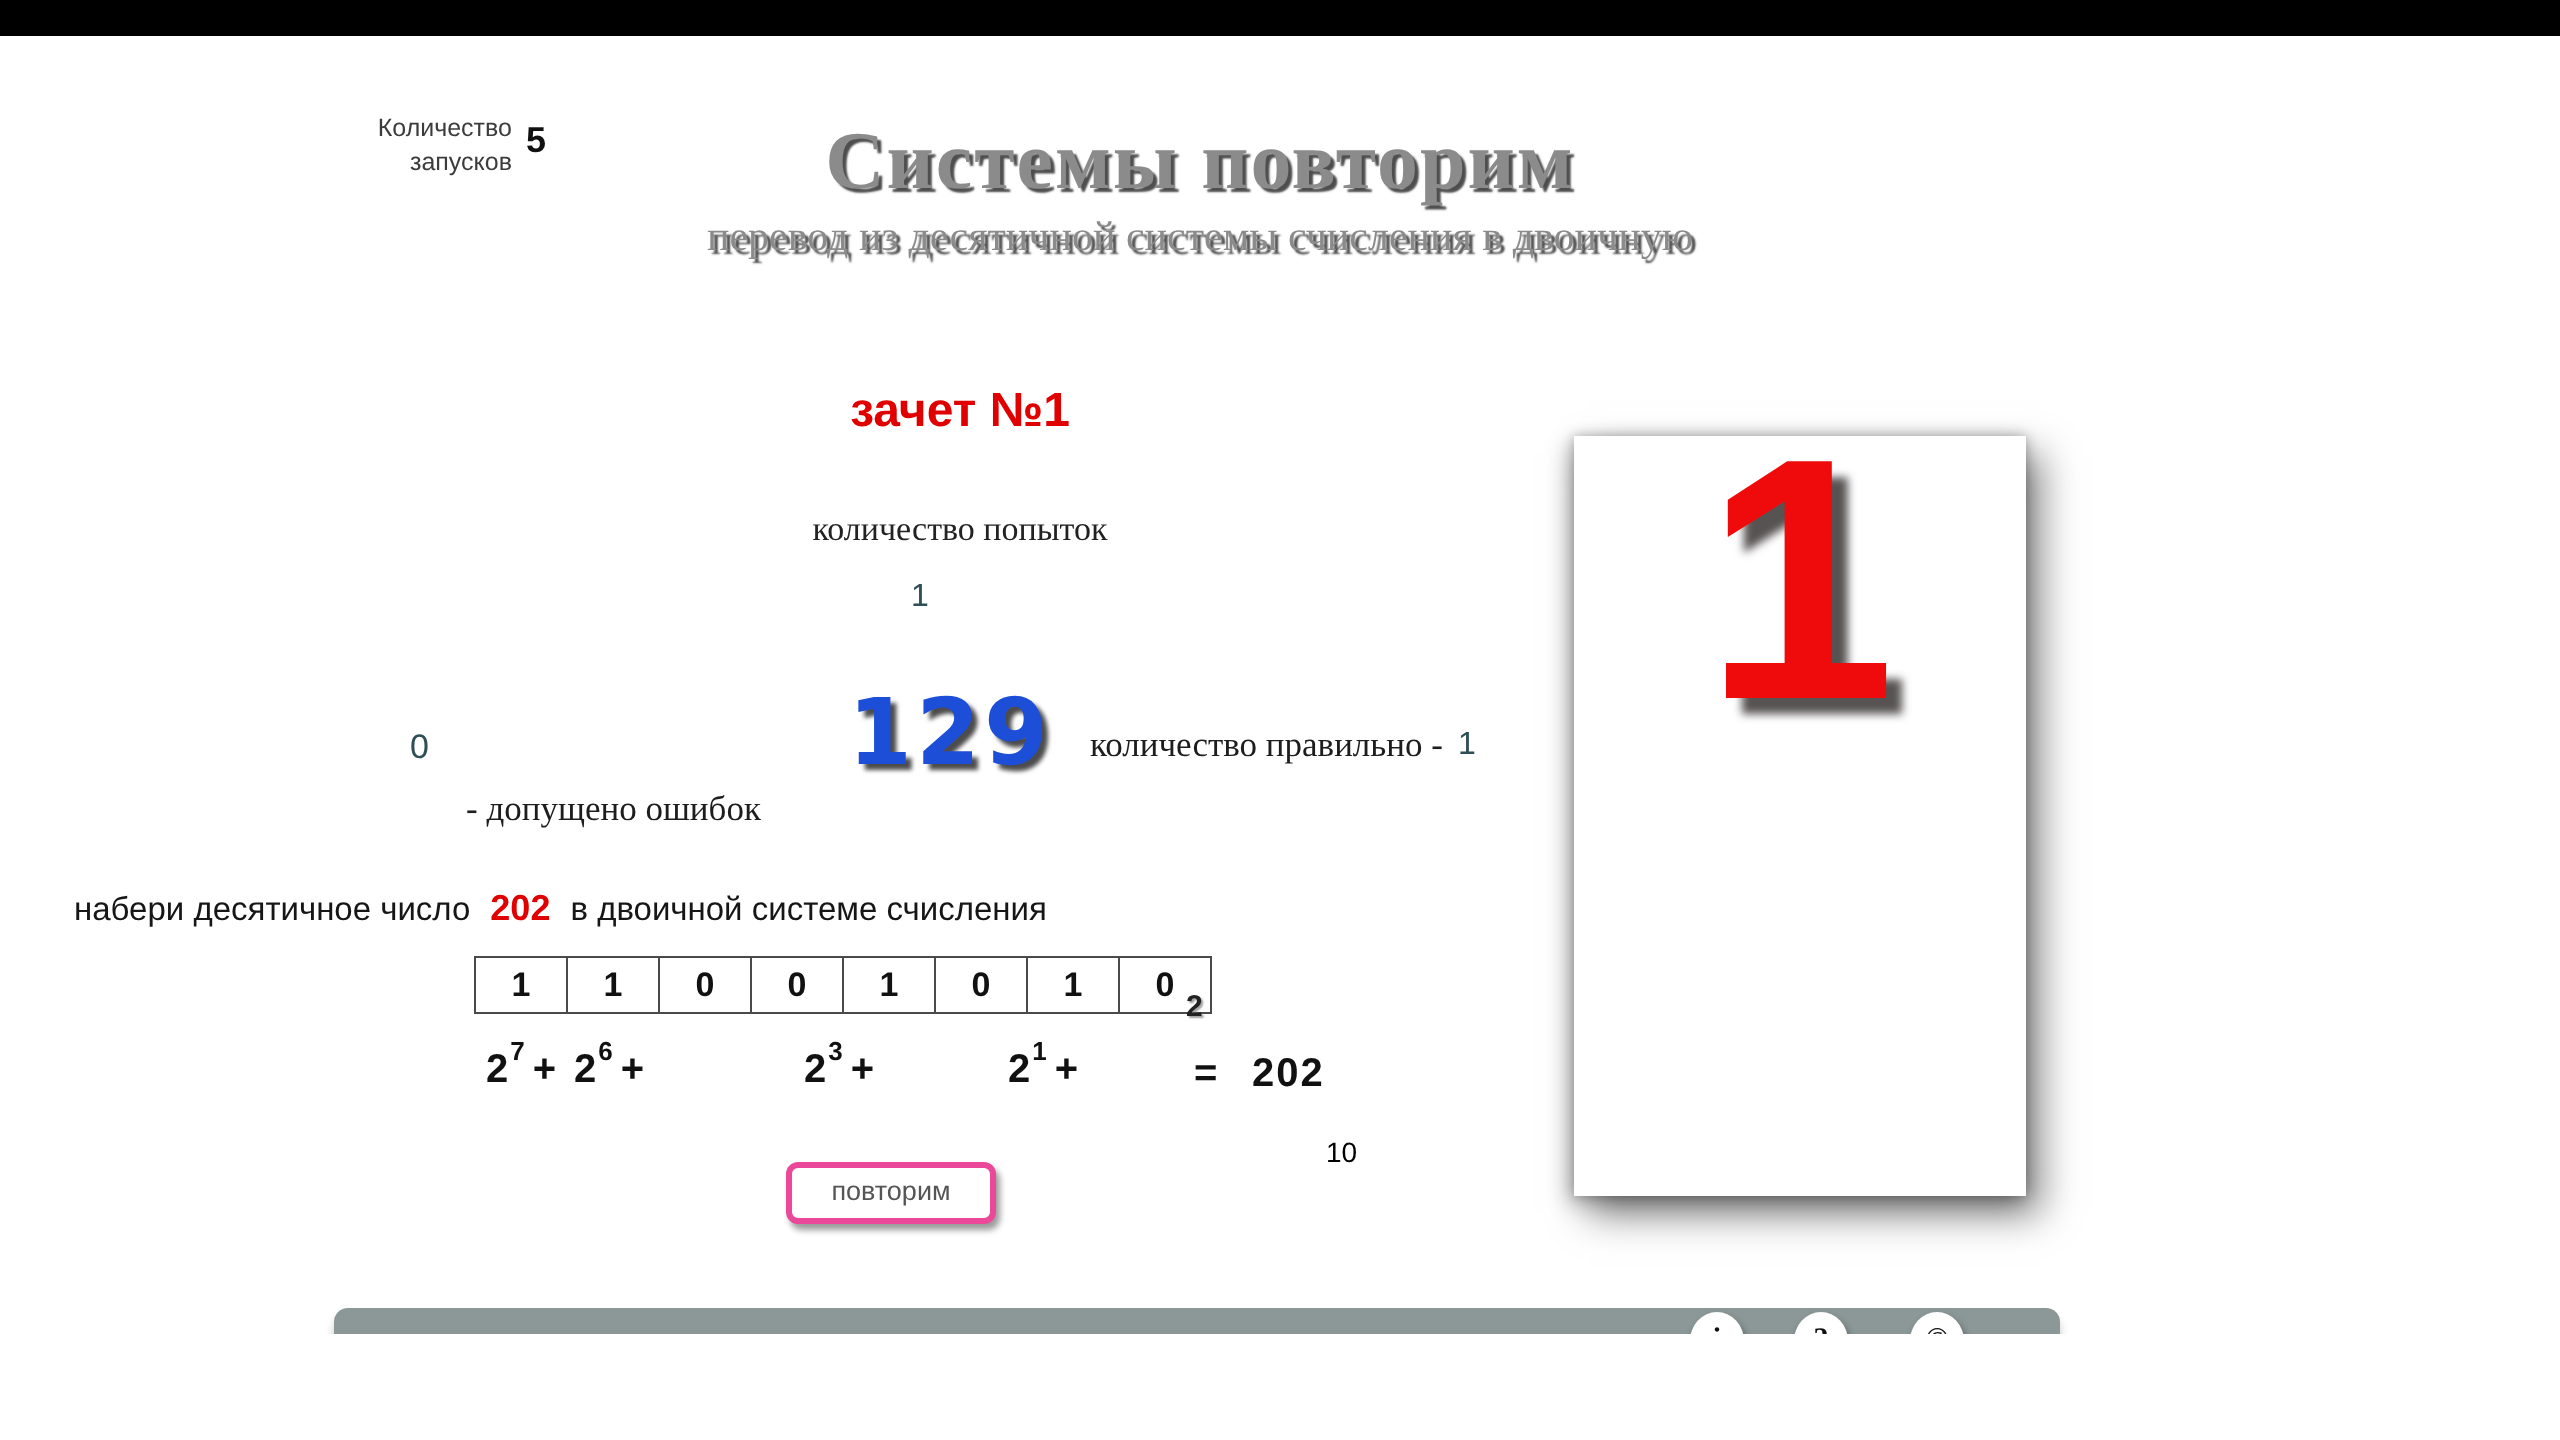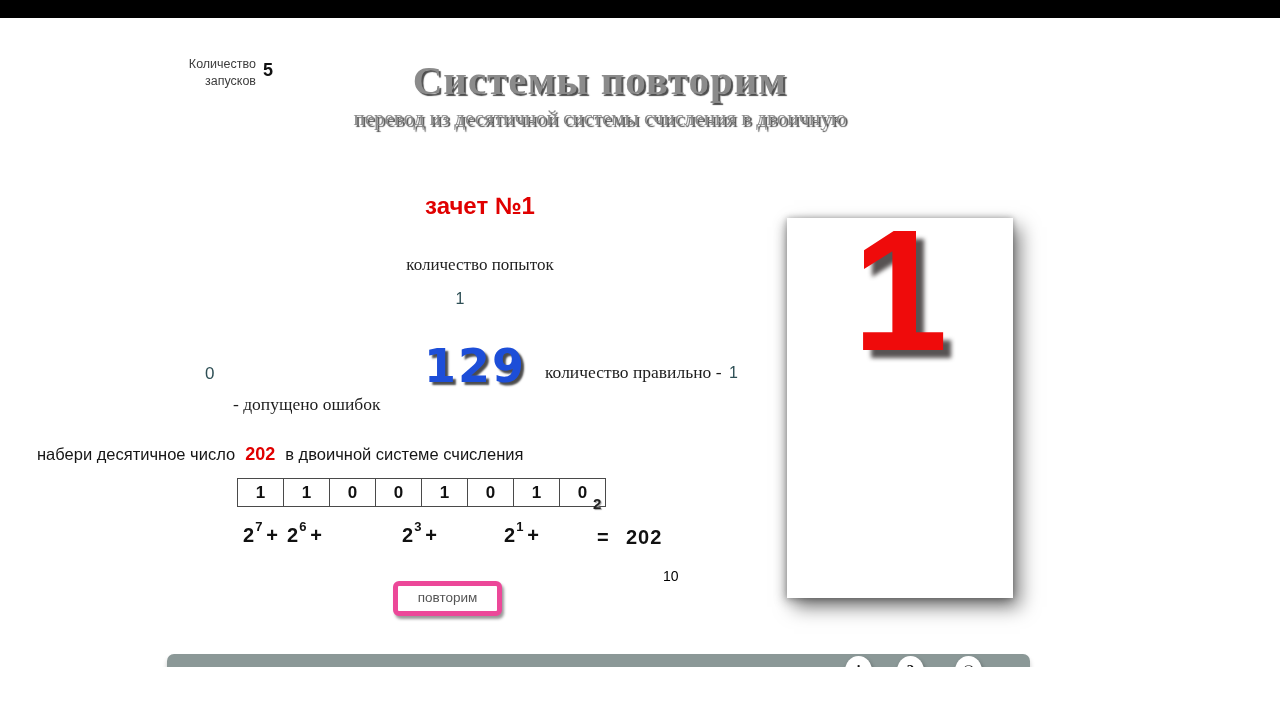--- a/index.html
+++ b/index.html
@@ -49,21 +49,21 @@
 
   .pow-term{position:absolute;top:524px;font-size:20px;font-weight:bold;color:#111;white-space:nowrap;}
   .pow-term .sup{font-size:13px;position:relative;top:-11px;left:1px;}
   .pow-term .plus{margin-left:5px;}
   .t0{left:243px;} .t1{left:287px;} .t2{left:402px;} .t3{left:504px;}
   .equals{position:absolute;left:597px;top:526px;font-size:20px;font-weight:bold;color:#111;}
   .result{position:absolute;left:626px;top:526px;font-size:20px;font-weight:bold;color:#111;letter-spacing:1px;}
   .result-sub{position:absolute;left:663px;top:568px;font-size:14px;color:#000000;}
 
   .repeat-btn{position:absolute;left:393px;top:581px;width:99px;height:25px;background:#fff;
-              border:5px solid #ec4899;border-radius:6px;box-shadow:2px 3px 3px rgba(0,0,0,0.4);
+              border:3px solid #ec4899;border-radius:6px;box-shadow:2px 3px 3px rgba(0,0,0,0.4);
               font-size:13.5px;color:#555;text-align:center;line-height:23px;cursor:pointer;
               font-family:"Liberation Sans",sans-serif;}
 
   .card{position:absolute;left:787px;top:218px;width:226px;height:380px;background:#fff;
         box-shadow:0 0 6px rgba(0,0,0,0.28), 7px 9px 18px rgba(0,0,0,0.5), -4px 4px 10px rgba(0,0,0,0.18);}
   .card-digit{position:absolute;left:0;top:-14px;width:100%;text-align:center;line-height:1;
               font-size:172px;font-weight:bold;color:#ef0b0b;
               text-shadow:8px 8px 4px rgba(45,40,40,0.8);}
 
   .footer-bar{position:absolute;left:167px;top:654px;width:863px;height:33px;background:#8b9897;

